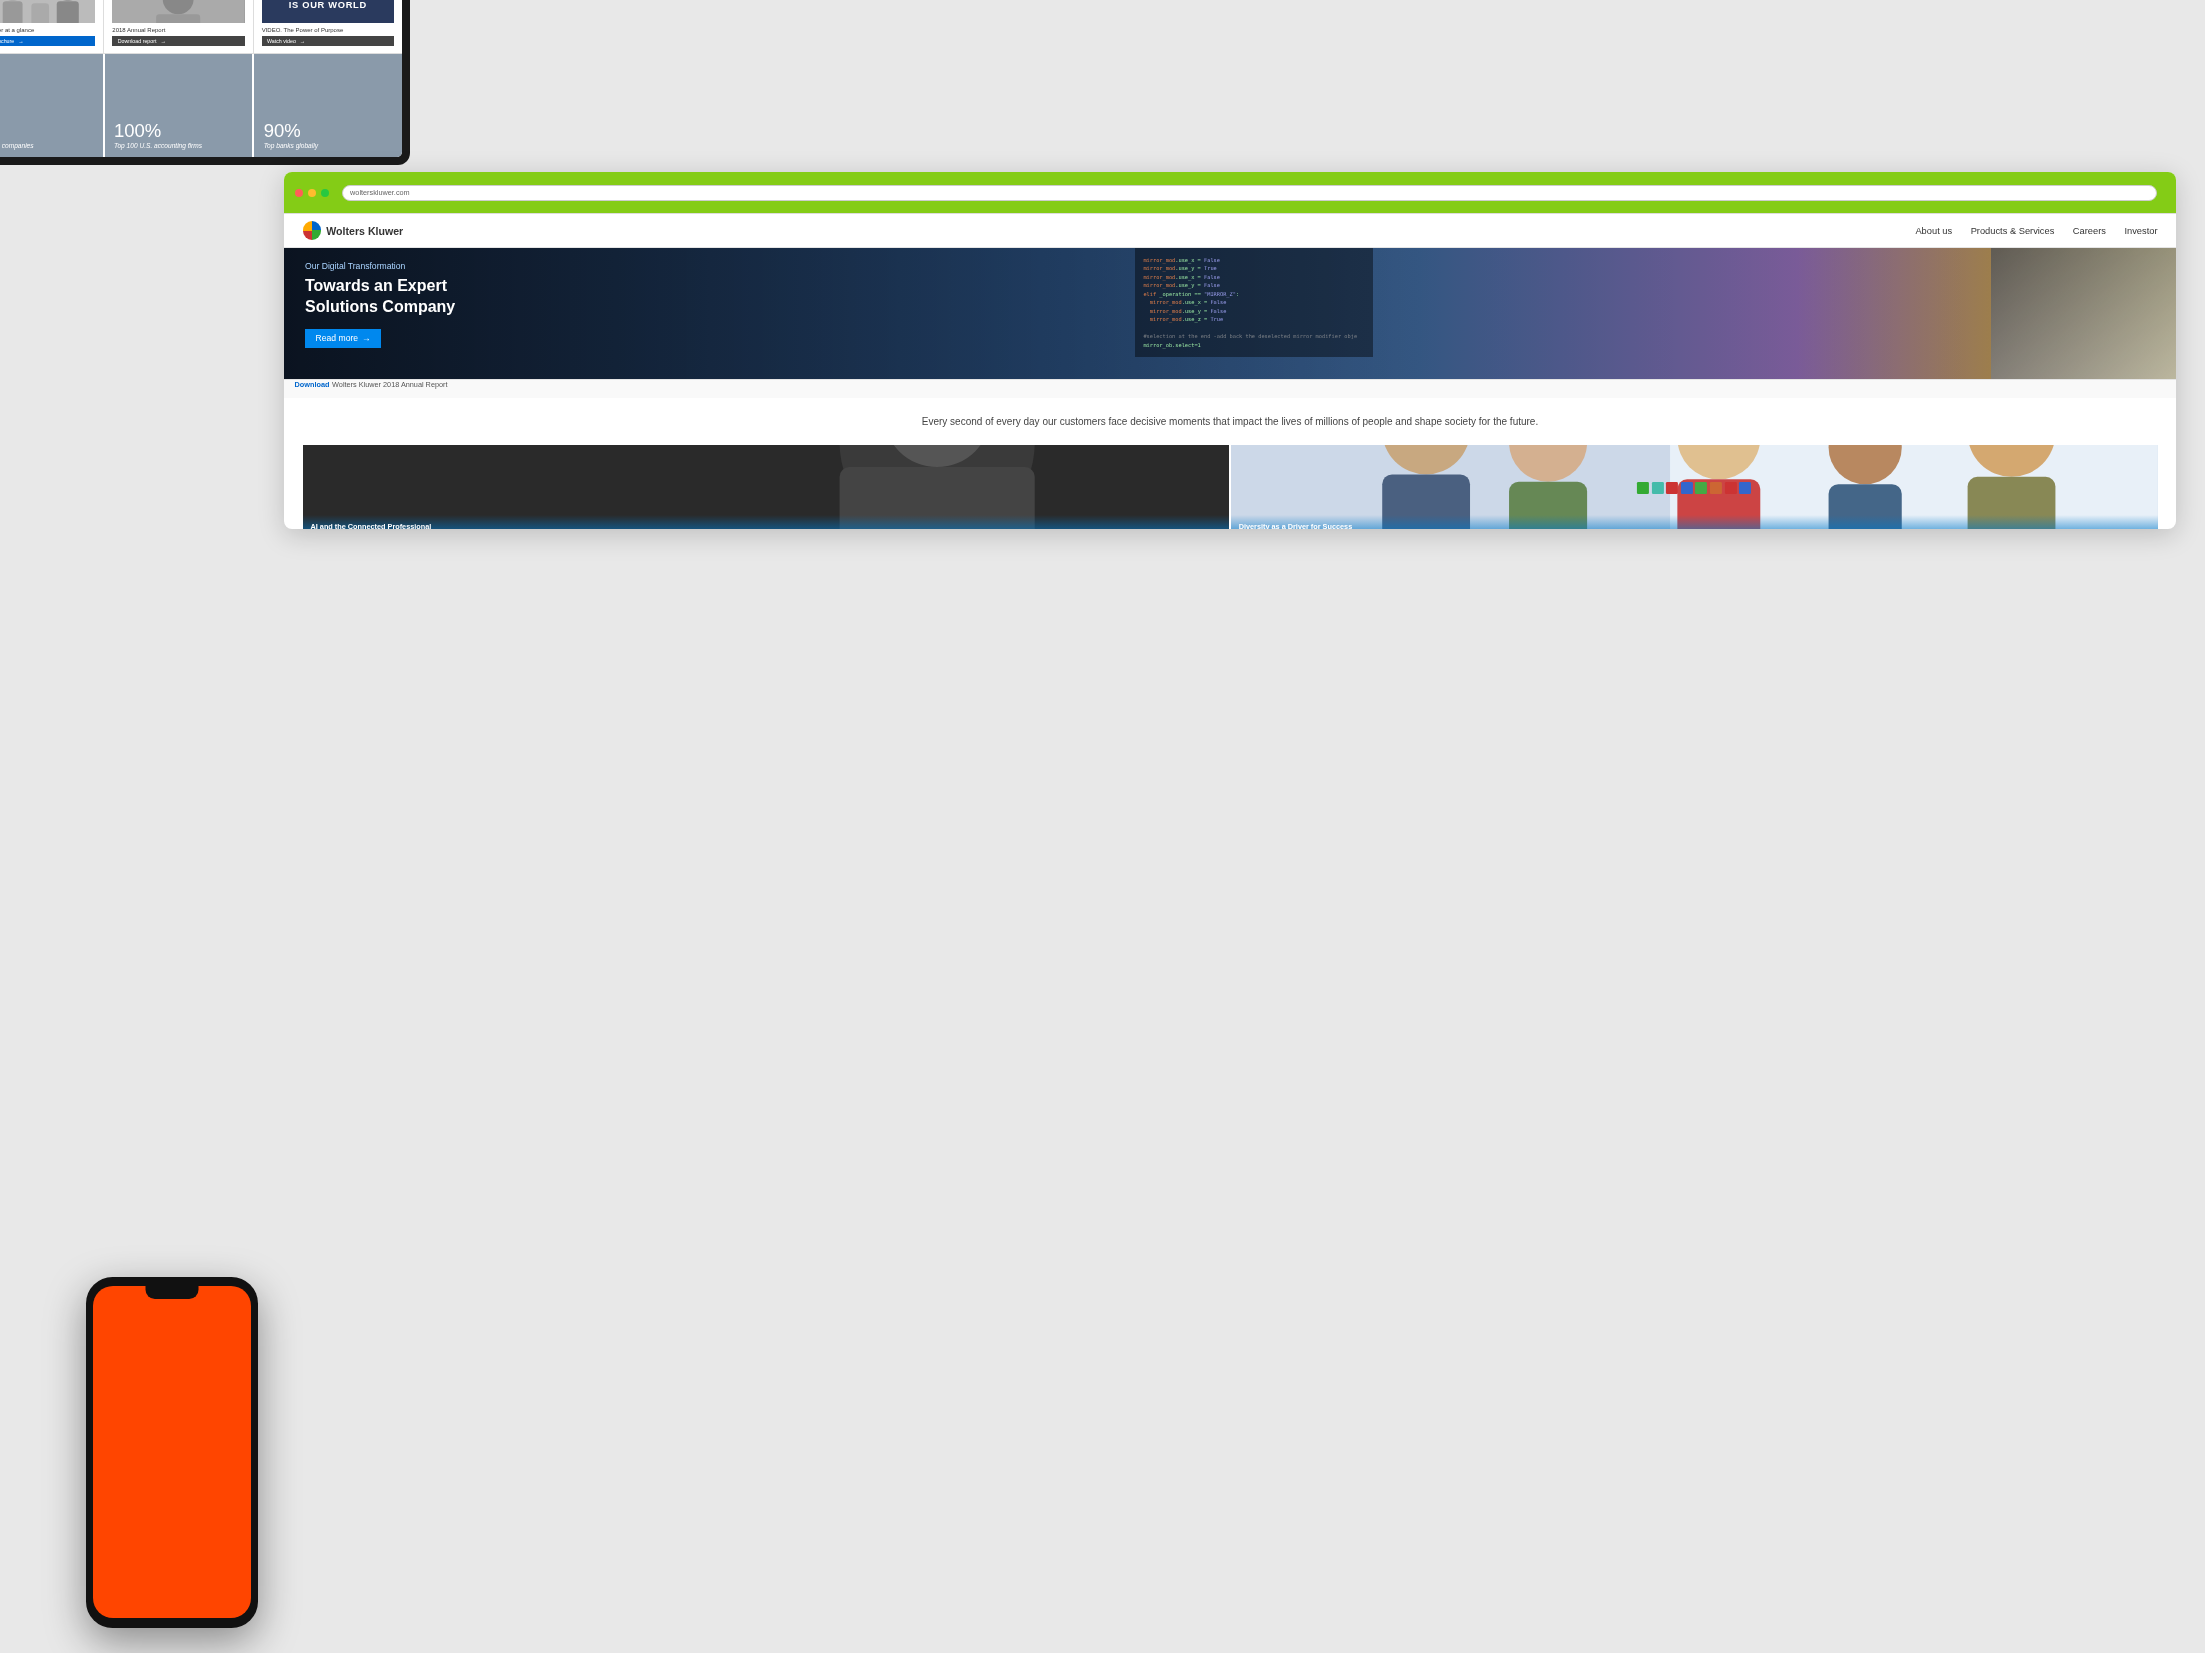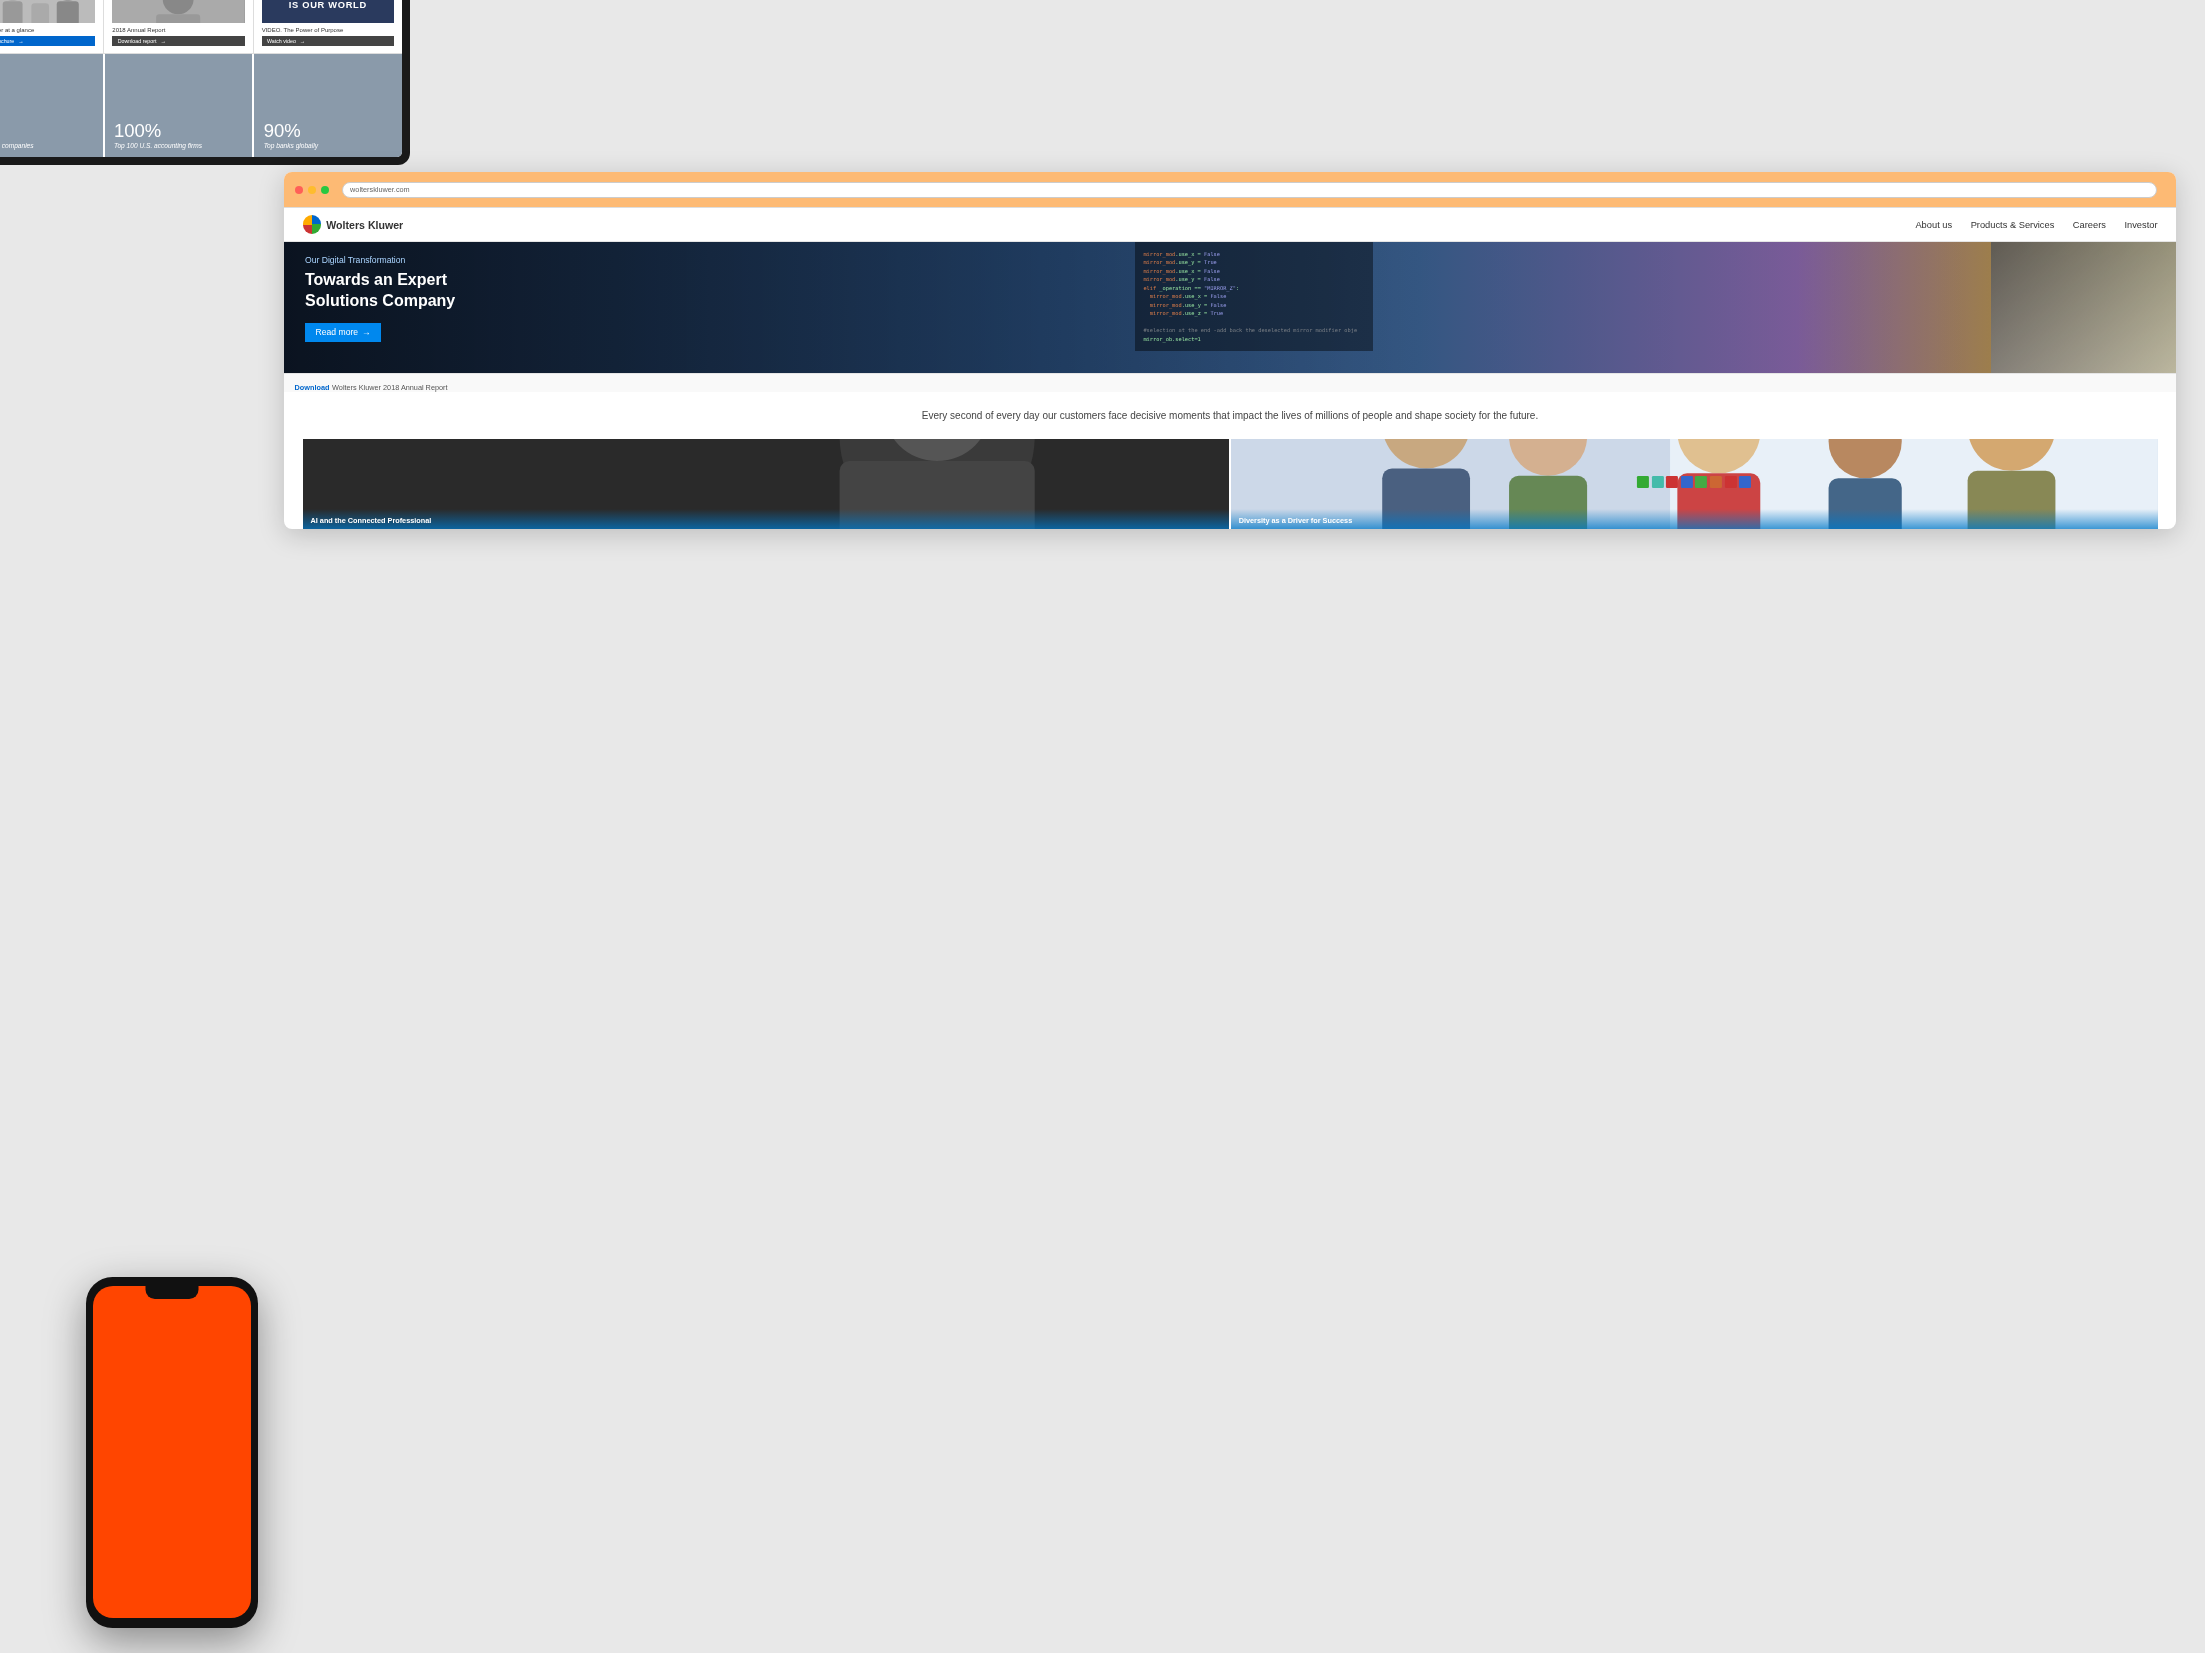--- a/index.html
+++ b/index.html
@@ -142,22 +142,22 @@
       top: 172px;
       left: 284px;
       width: 1892px;
       height: 357px;
       background: #fff;
       border-radius: 8px;
       box-shadow: 0 5.3px 26.5px rgba(0,0,0,0.18);
       overflow: hidden;
     }
     .browser-chrome {
-      height: 36px;
-      background: #fdba74;
+      height: 42px;
+      background: #84cc16;
       border-bottom: 0.7px solid #ddd;
       display: flex;
       align-items: center;
       padding: 0 10.6px;
       gap: 5.3px;
     }
     .browser-dot {
       width: 8px; height: 8px;
       border-radius: 50%;
     }
@@ -283,21 +283,21 @@
     .code-lines .comment { color: #888; }
 
     
     .wk-download-bar {
       height: 18.5px;
       background: #f9f9f9;
       border-top: 0.7px solid #e5e5e5;
       font-size: 7.3px;
       color: #555;
       display: flex;
-      align-items: flex-end;
+      align-items: flex-start;
       padding: 0 10.6px;
       gap: 2.6px;
     }
     .wk-download-bar strong { color: #0066cc; }
 
     
     .wk-tagline {
       padding: 16px 21px;
       font-size: 10px;
       color: #444;

